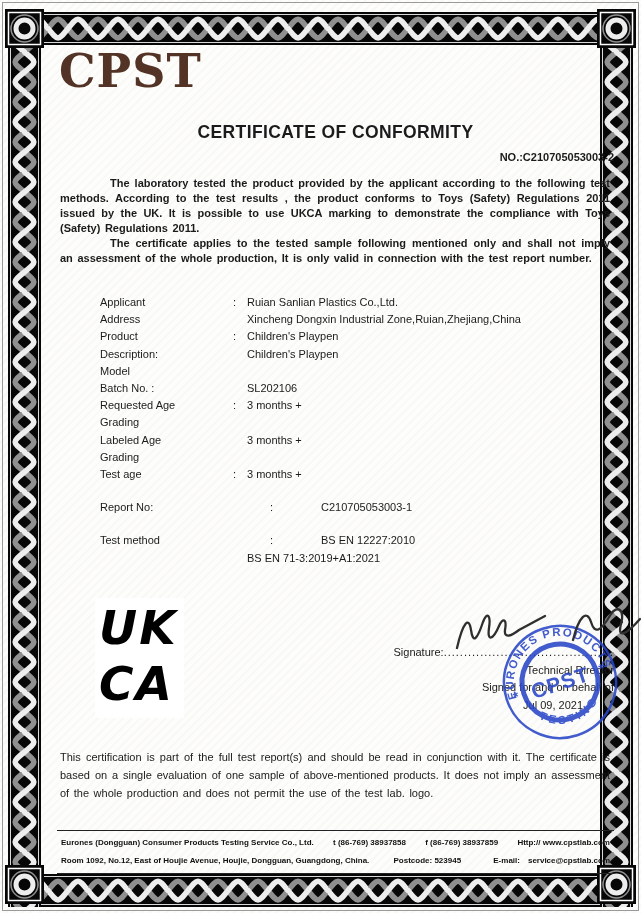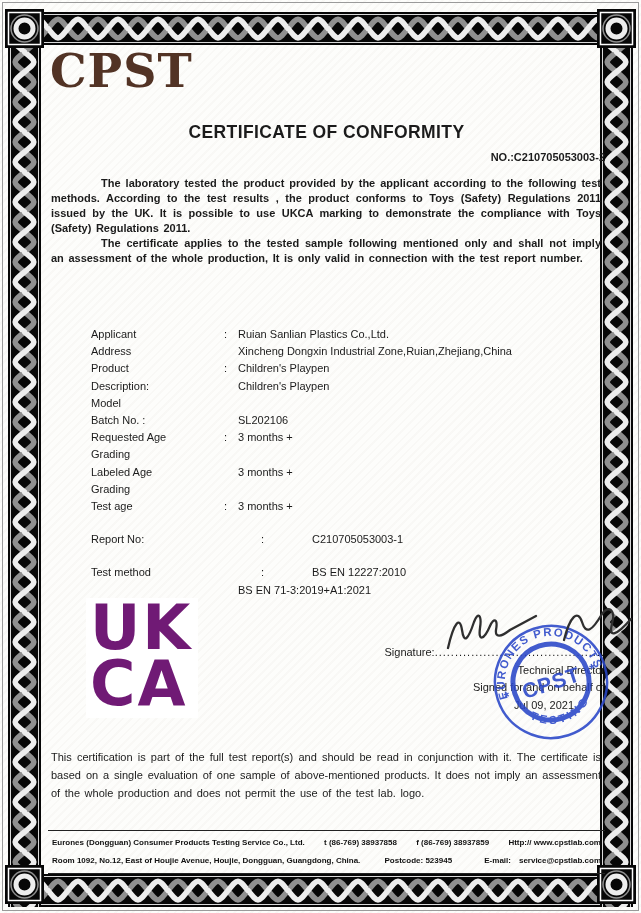--- a/index.html
+++ b/index.html
@@ -5,52 +5,52 @@
   html,body{margin:0;padding:0;background:#e8e8e8;}
   .page{
     position:relative;width:641px;height:913px;overflow:hidden;
     background:
       repeating-linear-gradient(135deg, rgba(120,100,80,0.03) 0 2px, rgba(0,0,0,0) 2px 6px),
       #fdfdfb;
     font-family:"Liberation Sans", sans-serif;
     color:#1b1b1b;
   }
   .border-svg{position:absolute;left:0;top:0;z-index:0;}
-  .content{position:absolute;left:48px;top:46px;width:557px;height:828px;z-index:1;}
+  .content{position:absolute;left:57px;top:46px;width:557px;height:828px;z-index:1;}
 
   .logo{
     position:absolute;left:2px;top:2px;
     font-family:"DejaVu Serif", serif;font-weight:bold;
     font-size:46px;letter-spacing:1px;line-height:1;
   }
   .title{
     position:absolute;top:76px;left:0;width:100%;text-align:center;
     font-size:17.5px;font-weight:bold;letter-spacing:0.4px;
   }
   .cert-no{
     position:absolute;top:105px;left:0;width:100%;text-align:right;
     font-size:11px;font-weight:bold;
   }
   .paras{position:absolute;top:130px;left:3px;right:4px;}
   .para{
     margin:0;font-size:11px;font-weight:bold;line-height:15px;
     text-align:justify;text-indent:50px;word-spacing:1.5px;
   }
-  .fields{position:absolute;top:248px;left:43px;right:0;font-size:11px;margin-top:32px;}
+  .fields{position:absolute;top:248px;left:43px;right:0;font-size:11px;}
   .frow{display:flex;line-height:17.2px;}
   .frow.gap{margin-top:16px;gap:37px;}
   .flabel{width:133px;flex:0 0 133px;}
   .fcolon{width:14px;flex:0 0 14px;}
   .fvalue{flex:1;}
 
   .ukca{
     position:absolute;left:38px;top:552px;
     font-weight:bold;font-family:"DejaVu Sans", sans-serif;
-    font-size:62px;line-height:56px;letter-spacing:2px;color:#701a75;
-    background:#fff;padding:2px 6px 6px 4px;
+    font-size:47px;line-height:56px;letter-spacing:2px;color:#000000;
+    background:#fff;padding:2px 6px 6px 4px;font-style:italic;
   }
   .sig-block{
     position:absolute;right:0;top:598px;width:360px;
     font-size:11px;line-height:17.6px;text-align:right;
   }
   .sig-dots{letter-spacing:1px;}
   .sig-date{padding-right:31px;}
   .scrawl{position:absolute;left:392px;top:556px;z-index:3;}
   .stamp{position:absolute;left:443px;top:576px;z-index:2;opacity:0.88;transform:rotate(-18deg);}
 

